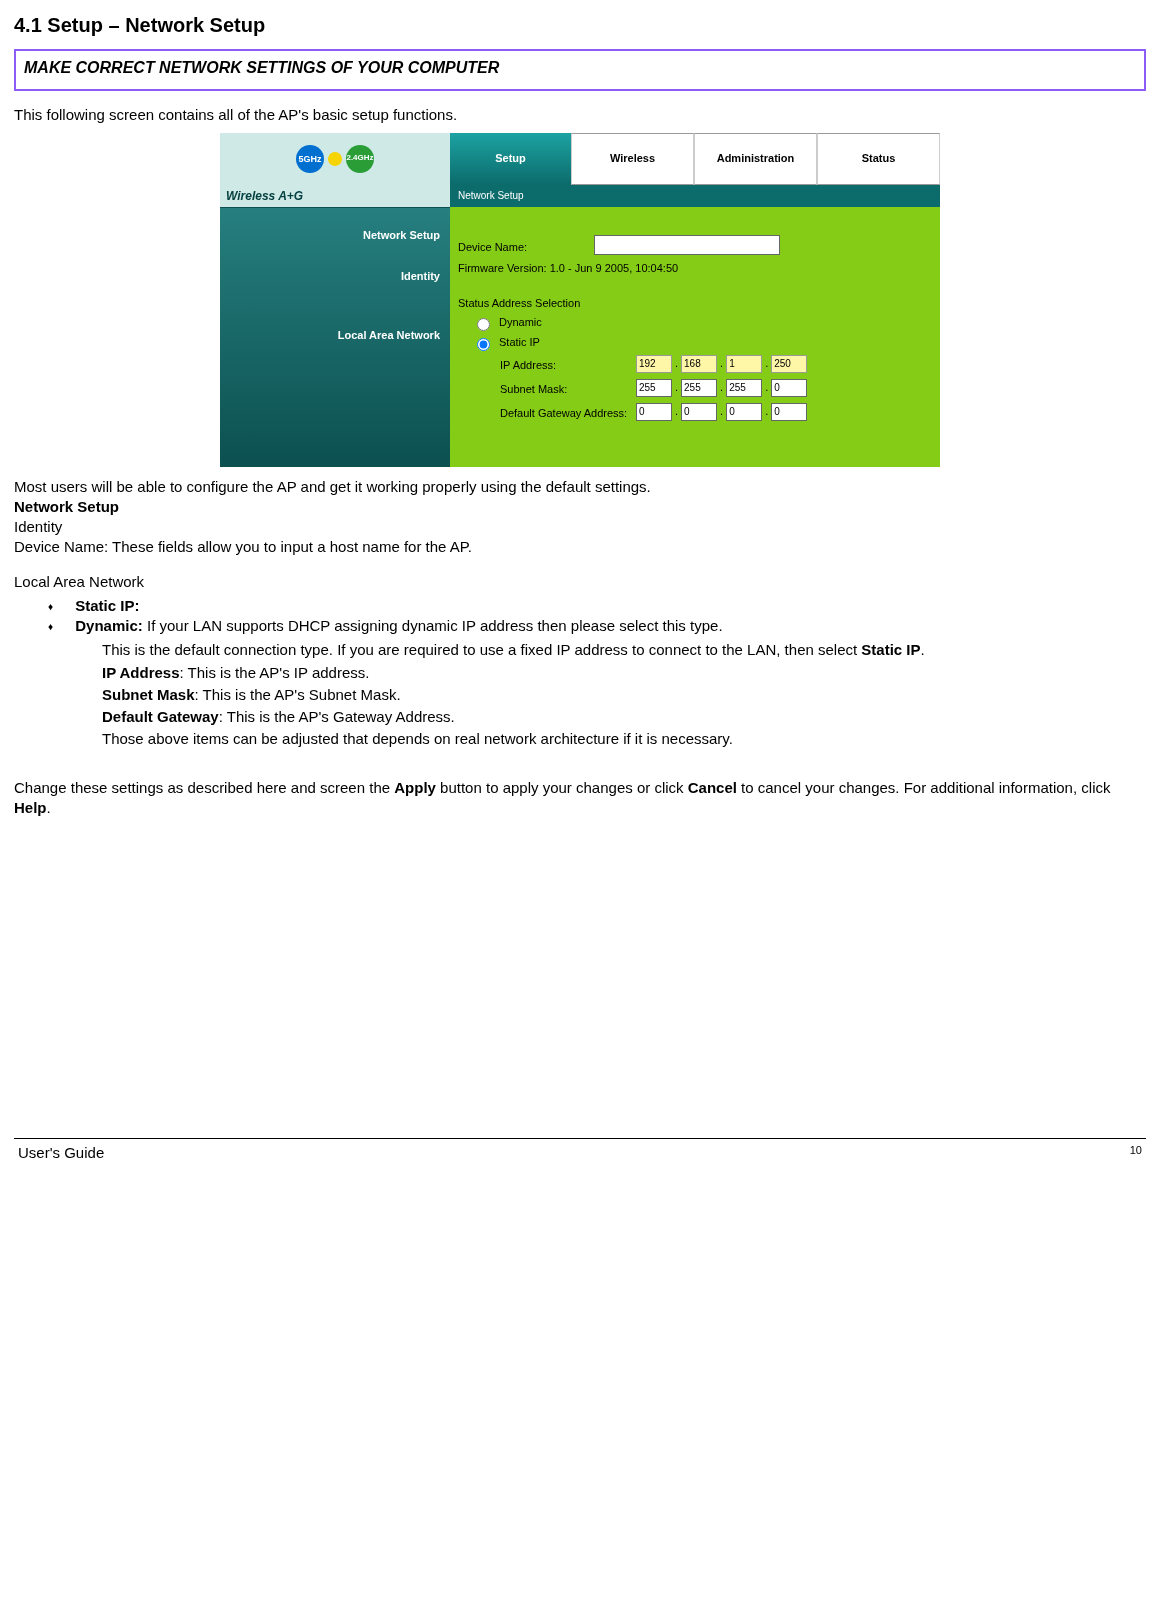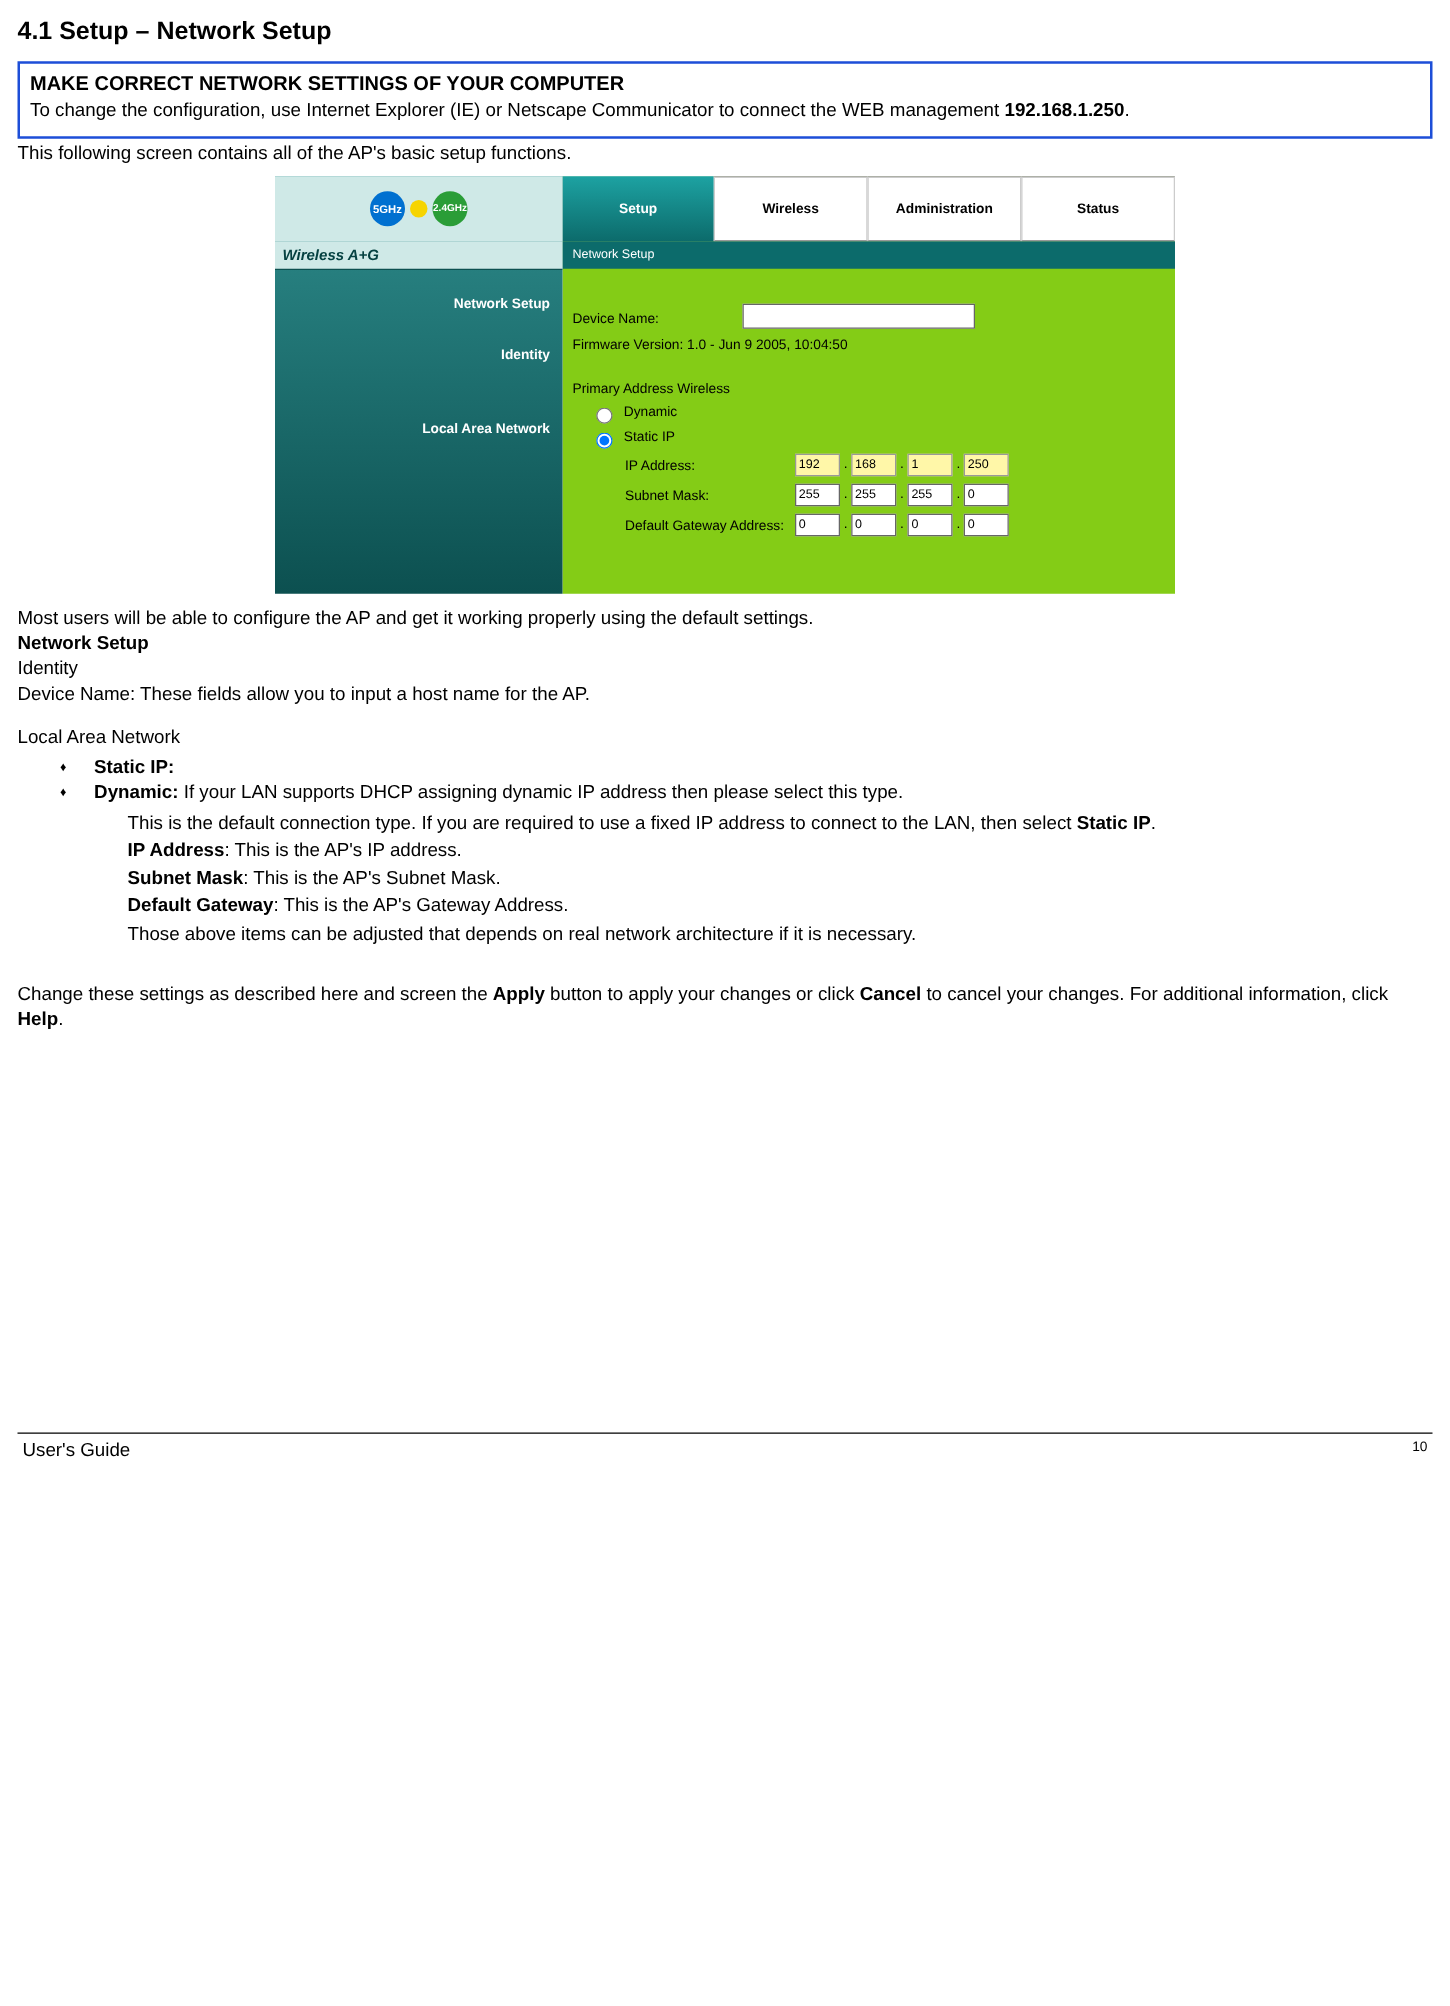--- a/index.html
+++ b/index.html
@@ -11,24 +11,25 @@
     box-sizing: border-box;
     color: #000;
     line-height: 1.35;
   }
   h2 {
     font-size: 20px;
     font-weight: bold;
     margin: 0 0 10px 0;
   }
   .note-box {
-    border: 2px solid #1d4ed8;
+    border: 2px solid #8b5cf6;
     padding: 6px 8px 10px 8px;
-    margin-bottom: 2px;
+    margin-bottom: 14px;
     text-align: justify;
+    font-style: italic;
   }
   .note-box .note-title {
     font-weight: bold;
     font-size: 16px;
   }
   .shot-outer {
     width: 720px;
     margin: 4px auto 10px auto;
     display: flex;
     background: #fff;
@@ -173,23 +174,20 @@
   .mb8 { margin-bottom: 8px; }
   .mt14 { margin-top: 14px; }
 </style>
 </head>
 <body>
 
 <h2>4.1 Setup – Network Setup</h2>
 
 <div class="note-box">
   <span class="note-title">MAKE CORRECT NETWORK SETTINGS OF YOUR COMPUTER</span><br>
-  <span>
-    <span>To change the configuration, use Internet Explorer (IE) or Netscape Communicator to connect the WEB management </span><strong>192.168.1.250</strong><span>.</span>
-  </span>
 </div>
 
 <div class="mb8">This following screen contains all of the AP's basic setup functions.</div>
 
 <div class="shot-outer">
   <div class="shot-left">
     <div class="logo-area">
       <div class="badge5">5GHz</div>
       <div style="width:14px;height:14px;border-radius:50%;background:#f6d400;"></div>
       <div class="badge24">2.4GHz</div>
@@ -208,21 +206,21 @@
     </div>
     <div class="subnav">Network Setup</div>
     <div class="form-area">
       <div style="height:10px;"></div>
       <div class="form-row">
         <span class="form-label">Device Name:</span>
         <input type="text" style="width: 180px; height: 16px; border: 1px solid rgb(102, 102, 102); font-size: 10px;" value="">
       </div>
       <div>Firmware Version: 1.0 - Jun 9 2005, 10:04:50</div>
       <div style="height:20px;"></div>
-      <div>Primary Address Wireless</div>
+      <div>Status Address Selection</div>
       <div style="padding-left:14px;margin-top:4px;">
         <div class="radio-row">
           <input type="radio" name="addr" style="">
           <span>Dynamic</span>
         </div>
         <div class="radio-row">
           <input type="radio" name="addr" checked="" style="">
           <span>Static IP</span>
         </div>
         <div style="padding-left:28px;">

